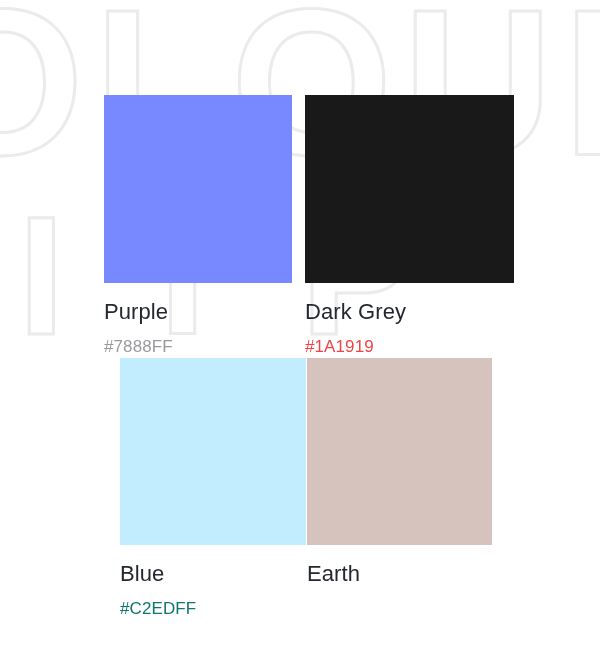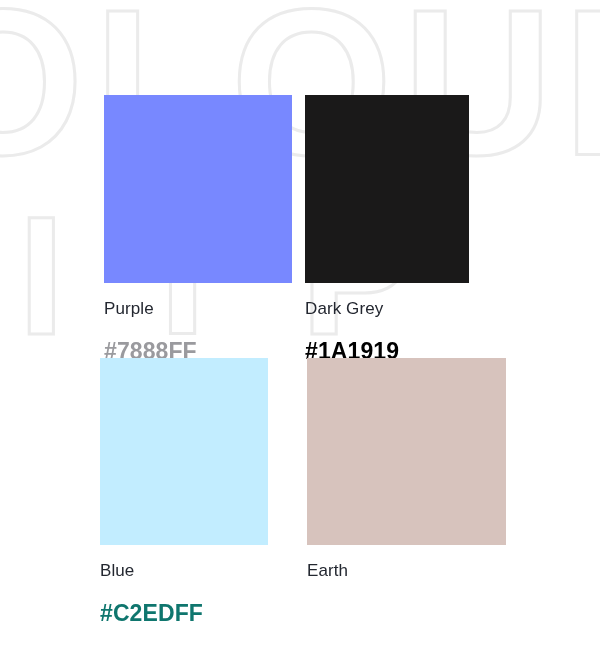--- a/index.html
+++ b/index.html
@@ -60,43 +60,42 @@
   }
 
   .swatch-cell {
     position: absolute;
   }
   .swatch-chip {
     width: 100%;
     display: block;
   }
   .swatch-name {
-    font-size: 17px;
+    font-size: 22px;
     color: #232730;
     margin-top: 17px;
     line-height: 1.1;
     letter-spacing: 0.1px;
   }
   .swatch-hex {
-    font-size: 23px;
+    font-size: 17px;
     color: #9a9a9e;
-    margin-top: 20px;
+    margin-top: 14px;
     line-height: 1.1;
     letter-spacing: 0.1px;
-    font-weight: bold;
   }
 
   
   .cell-0 { left: 104px; top: 95px;  width: 188px; }
   .cell-0 .swatch-chip { height: 188px; }
-  .cell-1 { left: 305px; top: 95px;  width: 164px; }
+  .cell-1 { left: 305px; top: 95px;  width: 209px; }
   .cell-1 .swatch-chip { height: 188px; }
-  .cell-2 { left: 100px; top: 358px; width: 168px; }
+  .cell-2 { left: 120px; top: 358px; width: 186px; }
   .cell-2 .swatch-chip { height: 187px; }
-  .cell-3 { left: 307px; top: 358px; width: 199px; }
+  .cell-3 { left: 307px; top: 358px; width: 185px; }
   .cell-3 .swatch-chip { height: 187px; }
 </style>
 </head>
 <body style="background: rgb(255, 255, 255);">
 
 <div class="watermark-layer">
   <div class="wm-row wm-row-1" style="-webkit-text-stroke-color: rgb(235, 235, 235);">OLOUR</div>
   <div class="wm-row wm-row-2" style="-webkit-text-stroke-color: rgb(235, 235, 235);">I  T  P</div>
 </div>
 
@@ -104,21 +103,21 @@
 
   <div class="swatch-cell cell-0">
     <div class="swatch-chip" style="background-color: rgb(120, 136, 255);"></div>
     <div class="swatch-name" style="color: rgb(35, 39, 48);">Purple</div>
     <div class="swatch-hex" style="color: rgb(154, 154, 158);">#7888FF</div>
   </div>
 
   <div class="swatch-cell cell-1">
     <div class="swatch-chip" style="background-color: rgb(26, 25, 25);"></div>
     <div class="swatch-name" style="color: rgb(35, 39, 48);">Dark Grey</div>
-    <div class="swatch-hex" style="color: #000000;">#1A1919</div>
+    <div class="swatch-hex" style="color: #ef4444;">#1A1919</div>
   </div>
 
   <div class="swatch-cell cell-2">
     <div class="swatch-chip" style="background-color: rgb(194, 237, 255);"></div>
     <div class="swatch-name" style="color: rgb(35, 39, 48);">Blue</div>
     <div class="swatch-hex" style="color: #0f766e;">#C2EDFF</div>
   </div>
 
   <div class="swatch-cell cell-3">
     <div class="swatch-chip" style="background-color: rgb(215, 195, 189);"></div>

